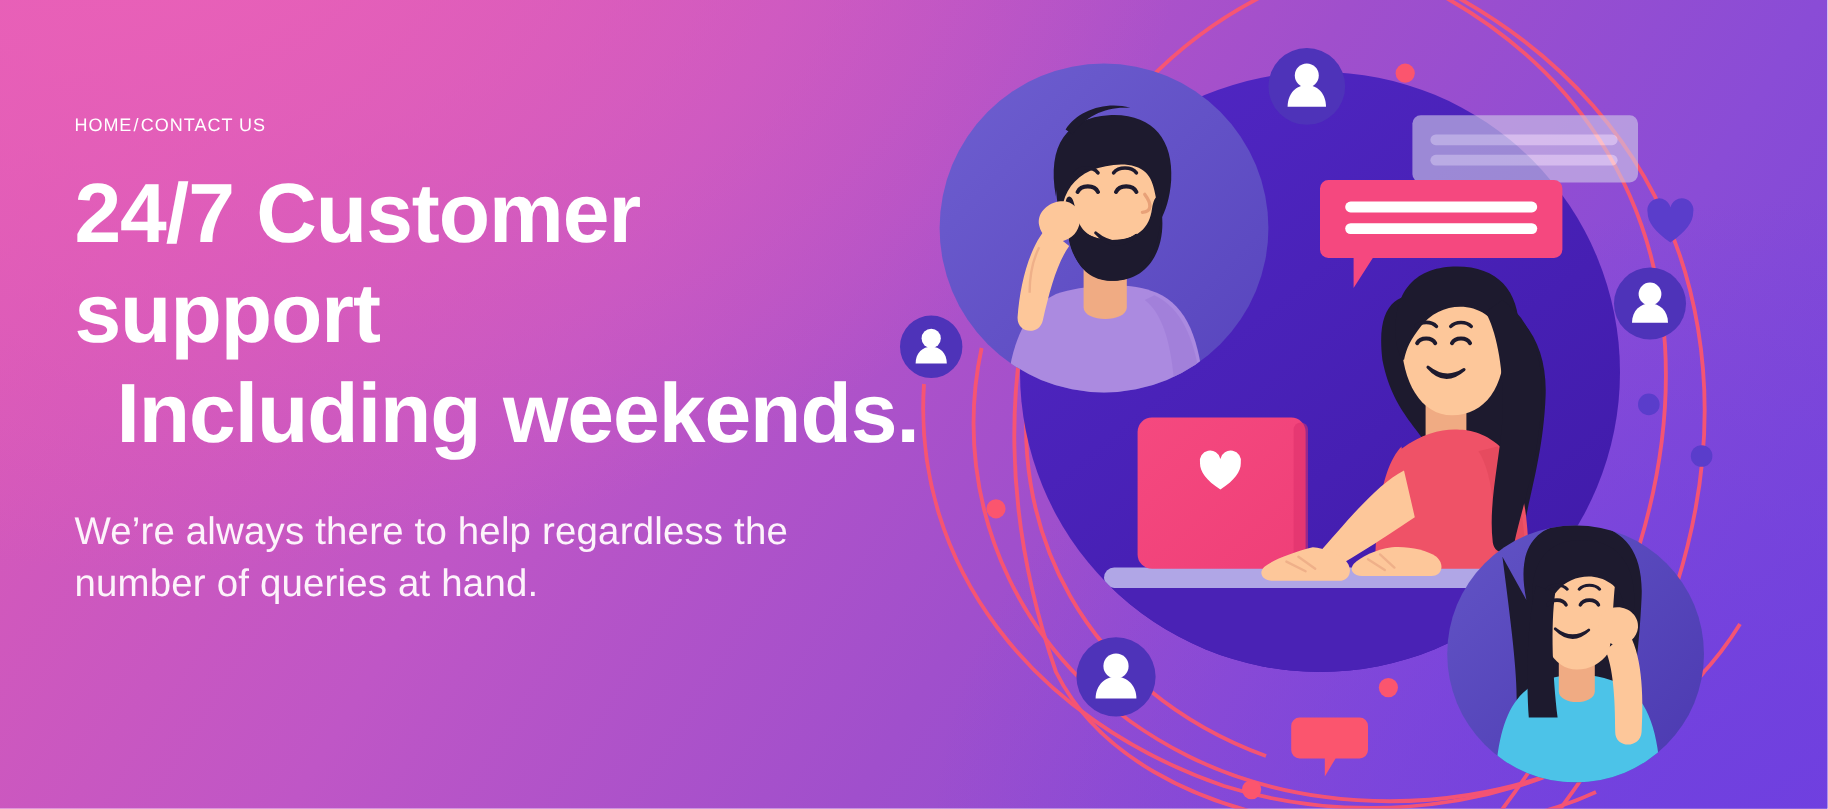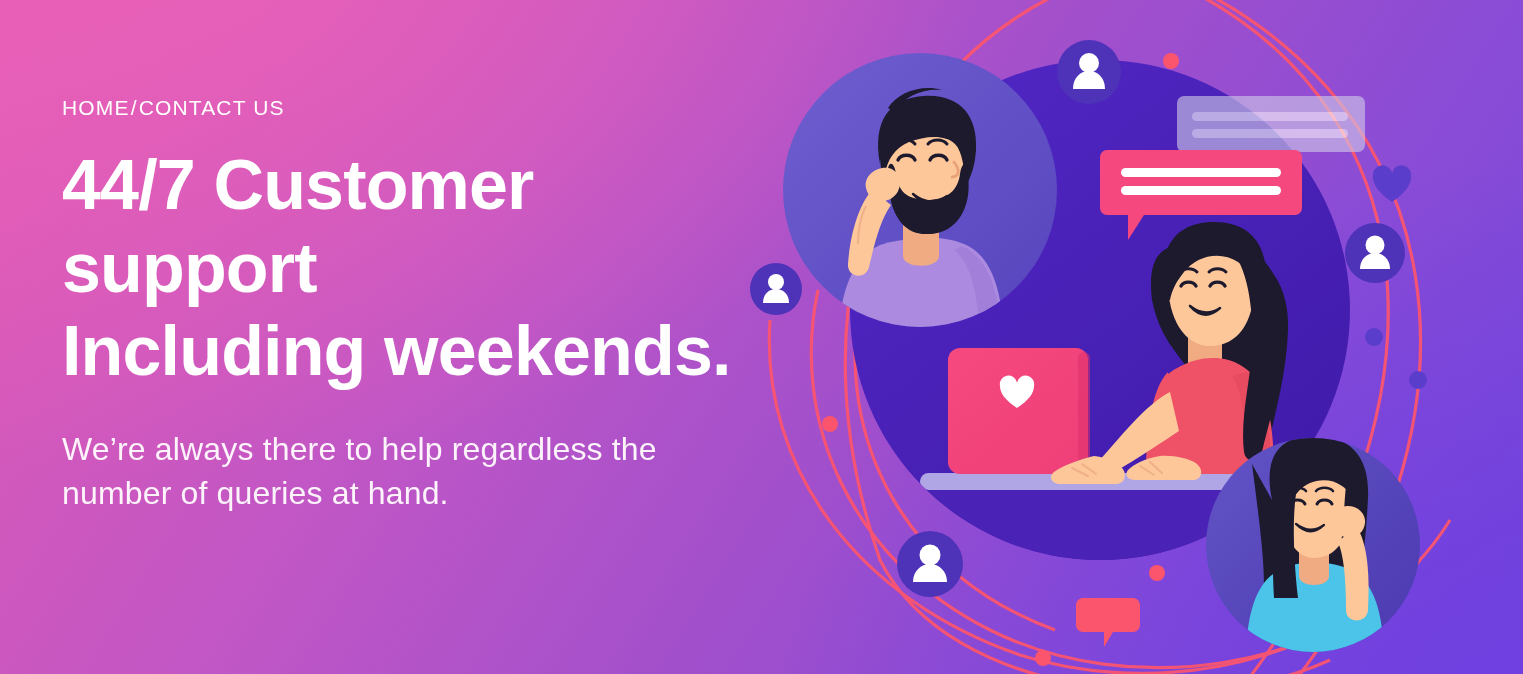--- a/index.html
+++ b/index.html
@@ -19,37 +19,37 @@
   }
 
   
   #copy {
     position: absolute;
     left: 62px; top: 96px;
     width: 720px;
     z-index: 40;
   }
   #breadcrumb {
-    font-size: 21px;
+    font-size: 15px;
     letter-spacing: 0.055em;
     color: #ffffff;
     font-weight: 400;
     margin-bottom: 24px;
     white-space: nowrap;
   }
   #breadcrumb .sep { padding: 0 1px; }
   #headline {
     font-size: 70px;
     line-height: 83px;
     font-weight: 700;
     color: #ffffff;
     letter-spacing: -0.012em;
     margin-bottom: 34px;
   }
-  #headline .l2 { display: block; }
+  #headline .l2 { display: block; margin-left: 35px; }
   #subcopy {
     font-size: 32px;
     line-height: 44px;
     font-weight: 400;
     color: #fdf3fb;
     letter-spacing: 0.005em;
     max-width: 660px;
   }
 
   
@@ -302,21 +302,21 @@
     </g>
   </svg>
 
   <div id="copy">
 
     <div id="breadcrumb">
       <span>HOME</span><span class="sep">/</span><span>CONTACT US</span>
     </div>
 
     <h1 id="headline">
-      <span class="l1">44/7 Customer support</span>
+      <span class="l1">24/7 Customer support</span>
       <span class="l2">Including weekends.</span>
     </h1>
 
     <p id="subcopy">
       <span>We’re always there to help regardless the number</span>
       <span>of queries at hand.</span>
     </p>
 
   </div>
 </div>

